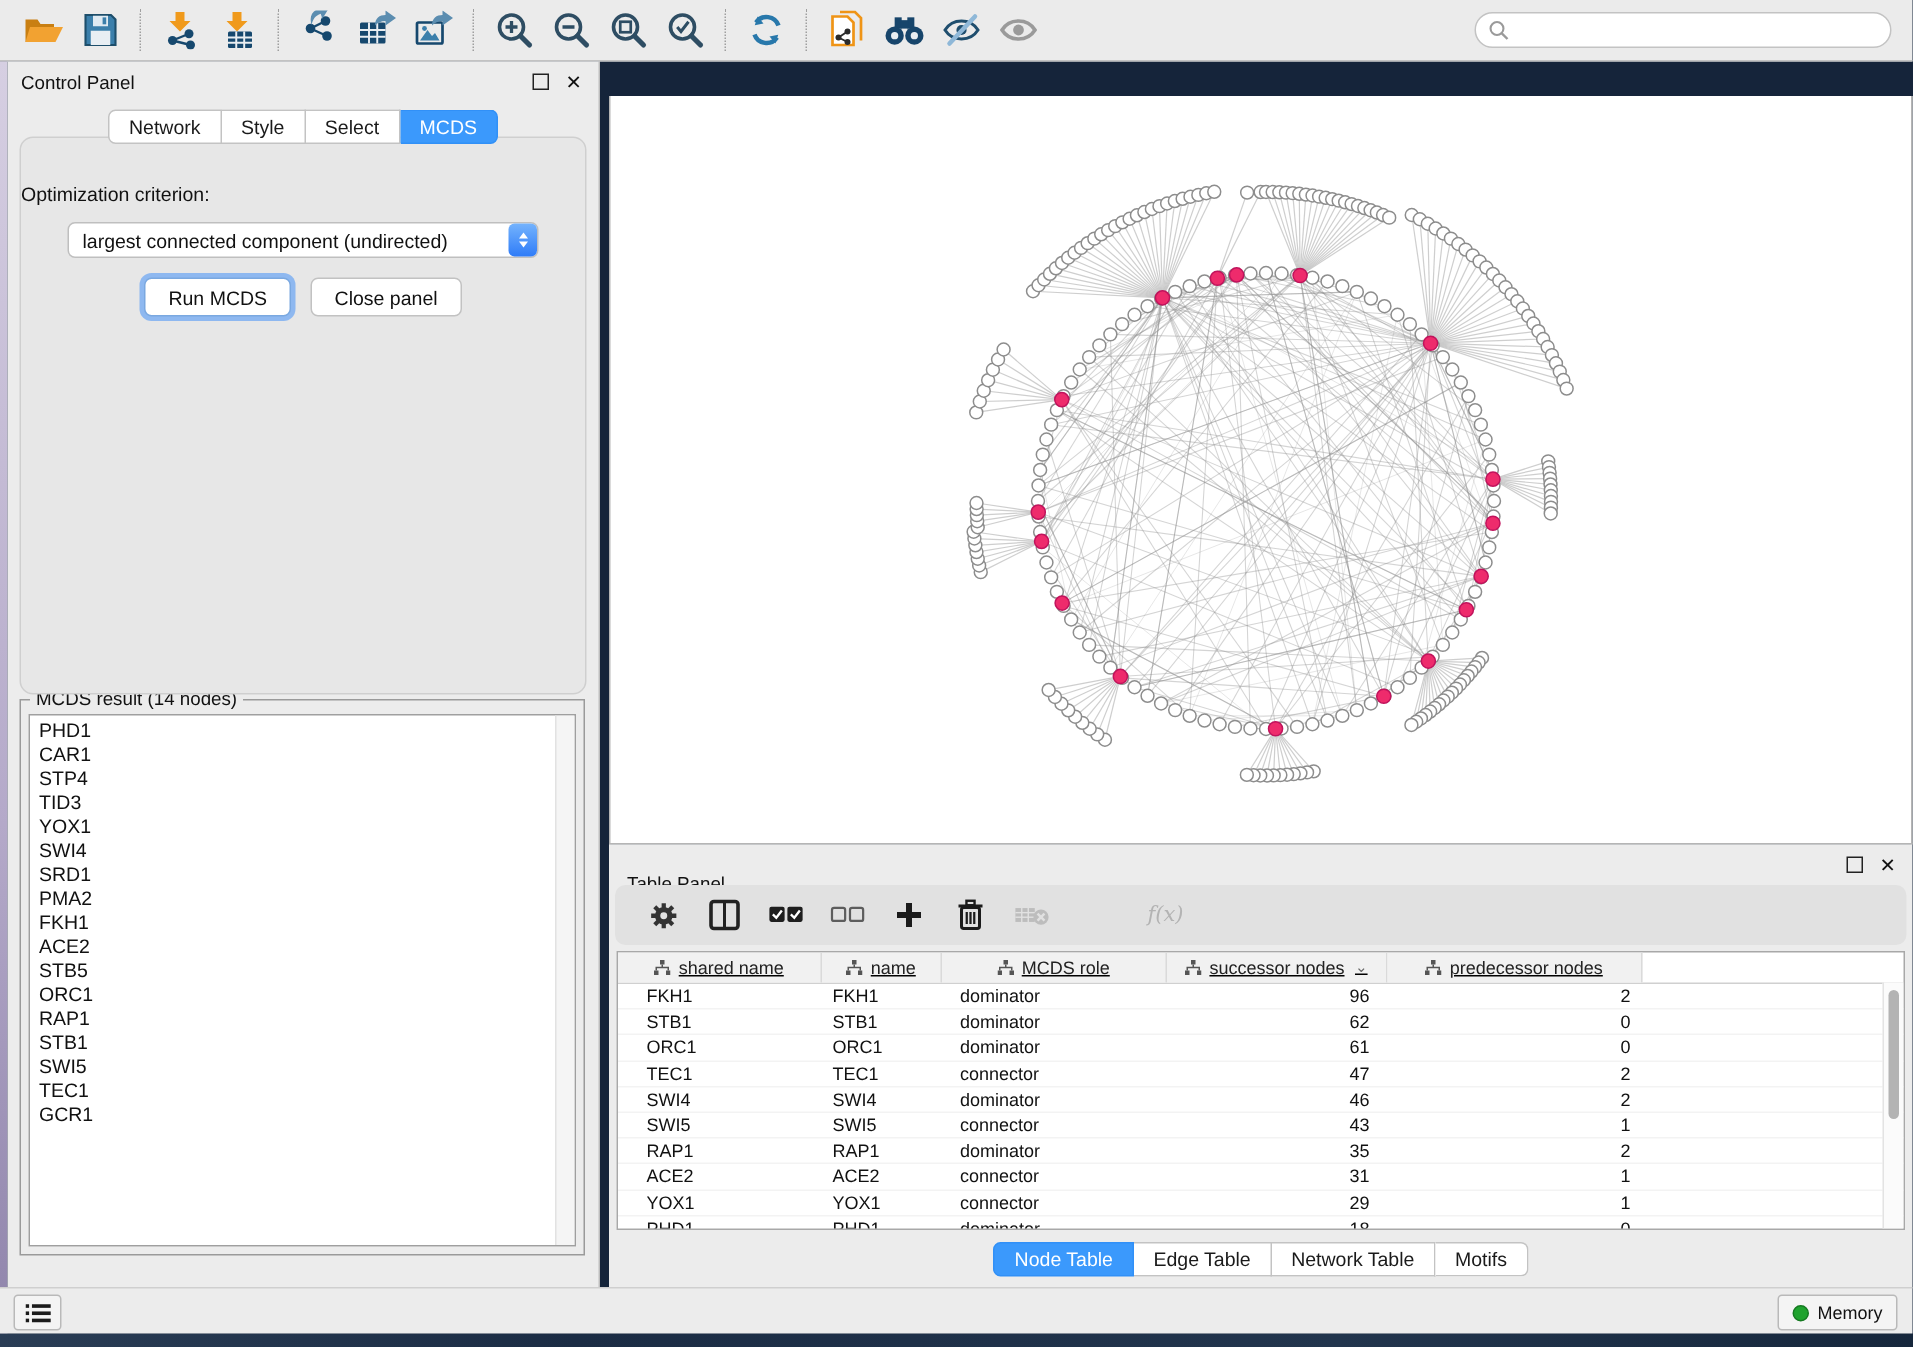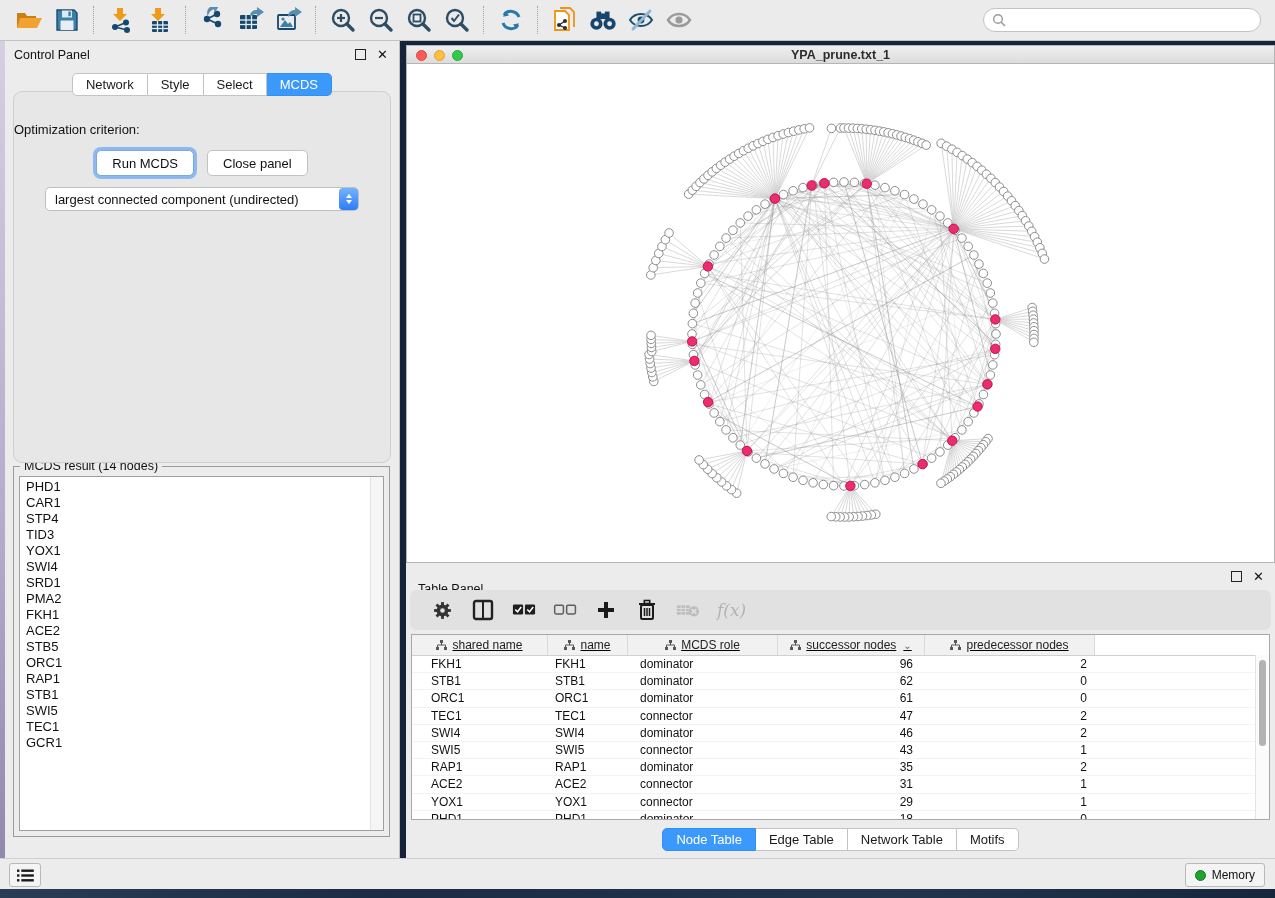--- a/index.html
+++ b/index.html
@@ -58,21 +58,21 @@
     border:1px solid #b5b5b5;box-sizing:border-box;}
   .light{position:absolute;top:3.5px;width:11px;height:11px;border-radius:50%;box-sizing:border-box;}
   #net-title{position:absolute;left:0;right:0;top:2px;text-align:center;font-size:12.5px;font-weight:600;color:#2c2c2c;}
   #net-canvas{position:absolute;left:0;right:0;top:19px;bottom:0;background:#fff;border:1px solid #b5b5b5;border-top:none;box-sizing:border-box;}
 
   
   #table-panel{position:absolute;left:406px;top:563px;width:869px;height:295px;background:#ececec;}
   #tp-toolbar{position:absolute;left:4px;right:4px;top:27px;height:40px;background:#e1e1e1;border-radius:7px;
     display:flex;align-items:center;gap:17px;padding-left:20px;box-sizing:border-box;}
   .tp-ico{display:flex;align-items:center;justify-content:center;width:24px;height:24px;}
-  #fx-label{font-family:"DejaVu Serif","Liberation Serif",serif;font-style:italic;font-size:17px;color:#b3b3b3;}
+  #fx-label{font-family:"DejaVu Serif","Liberation Serif",serif;font-style:italic;font-size:14px;color:#b3b3b3;margin-left:48px;}
   #tp-table{position:absolute;left:5px;right:5px;top:71px;height:186px;background:#fff;border:1px solid #a8a8a8;box-sizing:border-box;overflow:hidden;}
   #tp-header{display:flex;height:20px;border-bottom:1px solid #d0d0d0;text-decoration:underline;}
   .th{background:#f1f1f1;border-right:1px solid #dadada;display:flex;align-items:center;justify-content:center;gap:5px;
     font-size:12px;color:#222;box-sizing:border-box;}
   .th .sort{color:#666;font-size:10px;margin-left:2px;}
   #tp-rows .tr{display:flex;height:16.2px;align-items:center;border-bottom:1px solid #f3f3f3;}
   .td{font-size:12px;color:#111;box-sizing:border-box;white-space:nowrap;overflow:hidden;}
   #tp-scroll{position:absolute;right:0;top:20px;bottom:0;width:13px;background:#fbfbfb;border-left:1px solid #e3e3e3;}
   #tp-thumb{position:absolute;left:2.5px;top:5px;width:7px;height:86px;background:#b3b3b3;border-radius:4px;}
   #tp-tabs{position:absolute;left:0;right:0;bottom:7px;display:flex;justify-content:center;}
@@ -272,30 +272,30 @@
         </span>
     </div>
     <div id="cp-tabs">
         <div class="seg-tab">Network</div>
         <div class="seg-tab">Style</div>
         <div class="seg-tab">Select</div>
         <div class="seg-tab active">MCDS</div>
       </div>
     <div id="cp-group">
       <div id="opt-label">Optimization criterion:</div>
-      <div id="cp-buttons">
-        <div class="mac-btn focused">Run MCDS</div>
-        <div class="mac-btn">Close panel</div>
-      </div>
       <div id="opt-select">
         <span>largest connected component (undirected)</span>
         <span id="opt-stepper">
             <span class="tri up"></span>
             <span class="tri dn"></span>
           </span>
+      </div>
+      <div id="cp-buttons">
+        <div class="mac-btn focused">Run MCDS</div>
+        <div class="mac-btn">Close panel</div>
       </div>
     </div>
     <div id="mcds-result">
       <span id="mcds-legend">MCDS result (14 nodes)</span>
       <div id="mcds-list">
         <div id="mcds-items">
             <div>PHD1</div>
             <div>CAR1</div>
             <div>STP4</div>
             <div>TID3</div>
@@ -312,26 +312,20 @@
             <div>SWI5</div>
             <div>TEC1</div>
             <div>GCR1</div>
           </div>
         <div id="mcds-scroll"></div>
       </div>
     </div>
   </div>
 
   <div id="network-window">
-    <div id="net-titlebar">
-      <span class="light" style="left:9px;background:#fc5b57;border:1px solid #d94743;"></span>
-      <span class="light" style="left:27px;background:#fdbe41;border:1px solid #dea336;"></span>
-      <span class="light" style="left:45px;background:#34c84a;border:1px solid #2aa83d;"></span>
-      <span id="net-title">YPA_prune.txt_1</span>
-    </div>
     <div id="net-canvas">
       <svg id="graph" width="867" height="497" viewBox="0 0 867 497">
           <g>
             <line x1="300.8518124436093" y1="202.41545276389098" x2="416.30266933737045" y2="119.41573620247775" stroke="#8f8f8f" stroke-width="0.7" stroke-opacity="0.38"></line>
             <line x1="300.8518124436093" y1="202.41545276389098" x2="580.2236601620607" y2="320.90170104998987" stroke="#8f8f8f" stroke-width="0.7" stroke-opacity="0.38"></line>
             <line x1="300.8518124436093" y1="202.41545276389098" x2="457.69733066262955" y2="420.5842637975222" stroke="#8f8f8f" stroke-width="0.7" stroke-opacity="0.38"></line>
             <line x1="300.8518124436093" y1="202.41545276389098" x2="297.5838821711711" y2="209.4430343433714" stroke="#8f8f8f" stroke-width="0.7" stroke-opacity="0.38"></line>
             <line x1="300.8518124436093" y1="202.41545276389098" x2="437" y2="422" stroke="#8f8f8f" stroke-width="0.7" stroke-opacity="0.38"></line>
             <line x1="300.8518124436093" y1="202.41545276389098" x2="566.8717494910662" y2="348.9767604053859" stroke="#8f8f8f" stroke-width="0.7" stroke-opacity="0.38"></line>
             <line x1="300.8518124436093" y1="202.41545276389098" x2="497.55696565662873" y2="130.58388217117115" stroke="#8f8f8f" stroke-width="0.7" stroke-opacity="0.38"></line>

